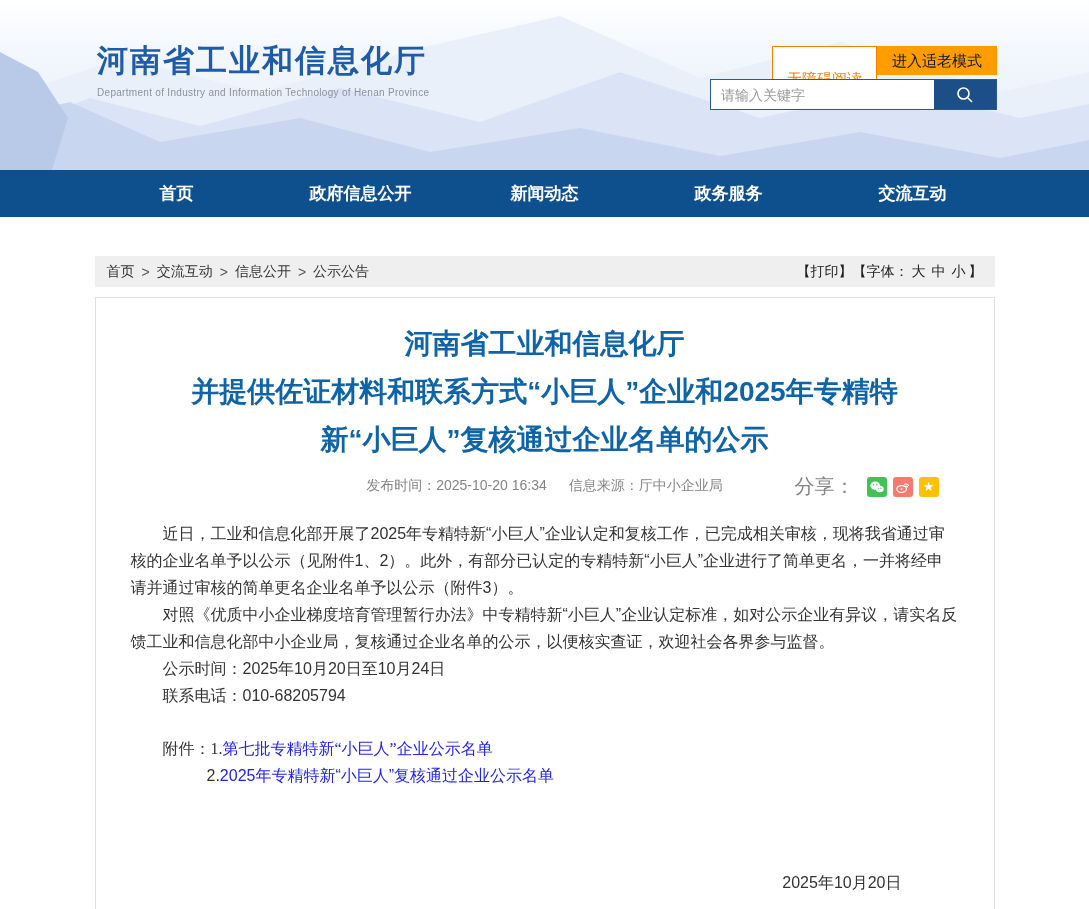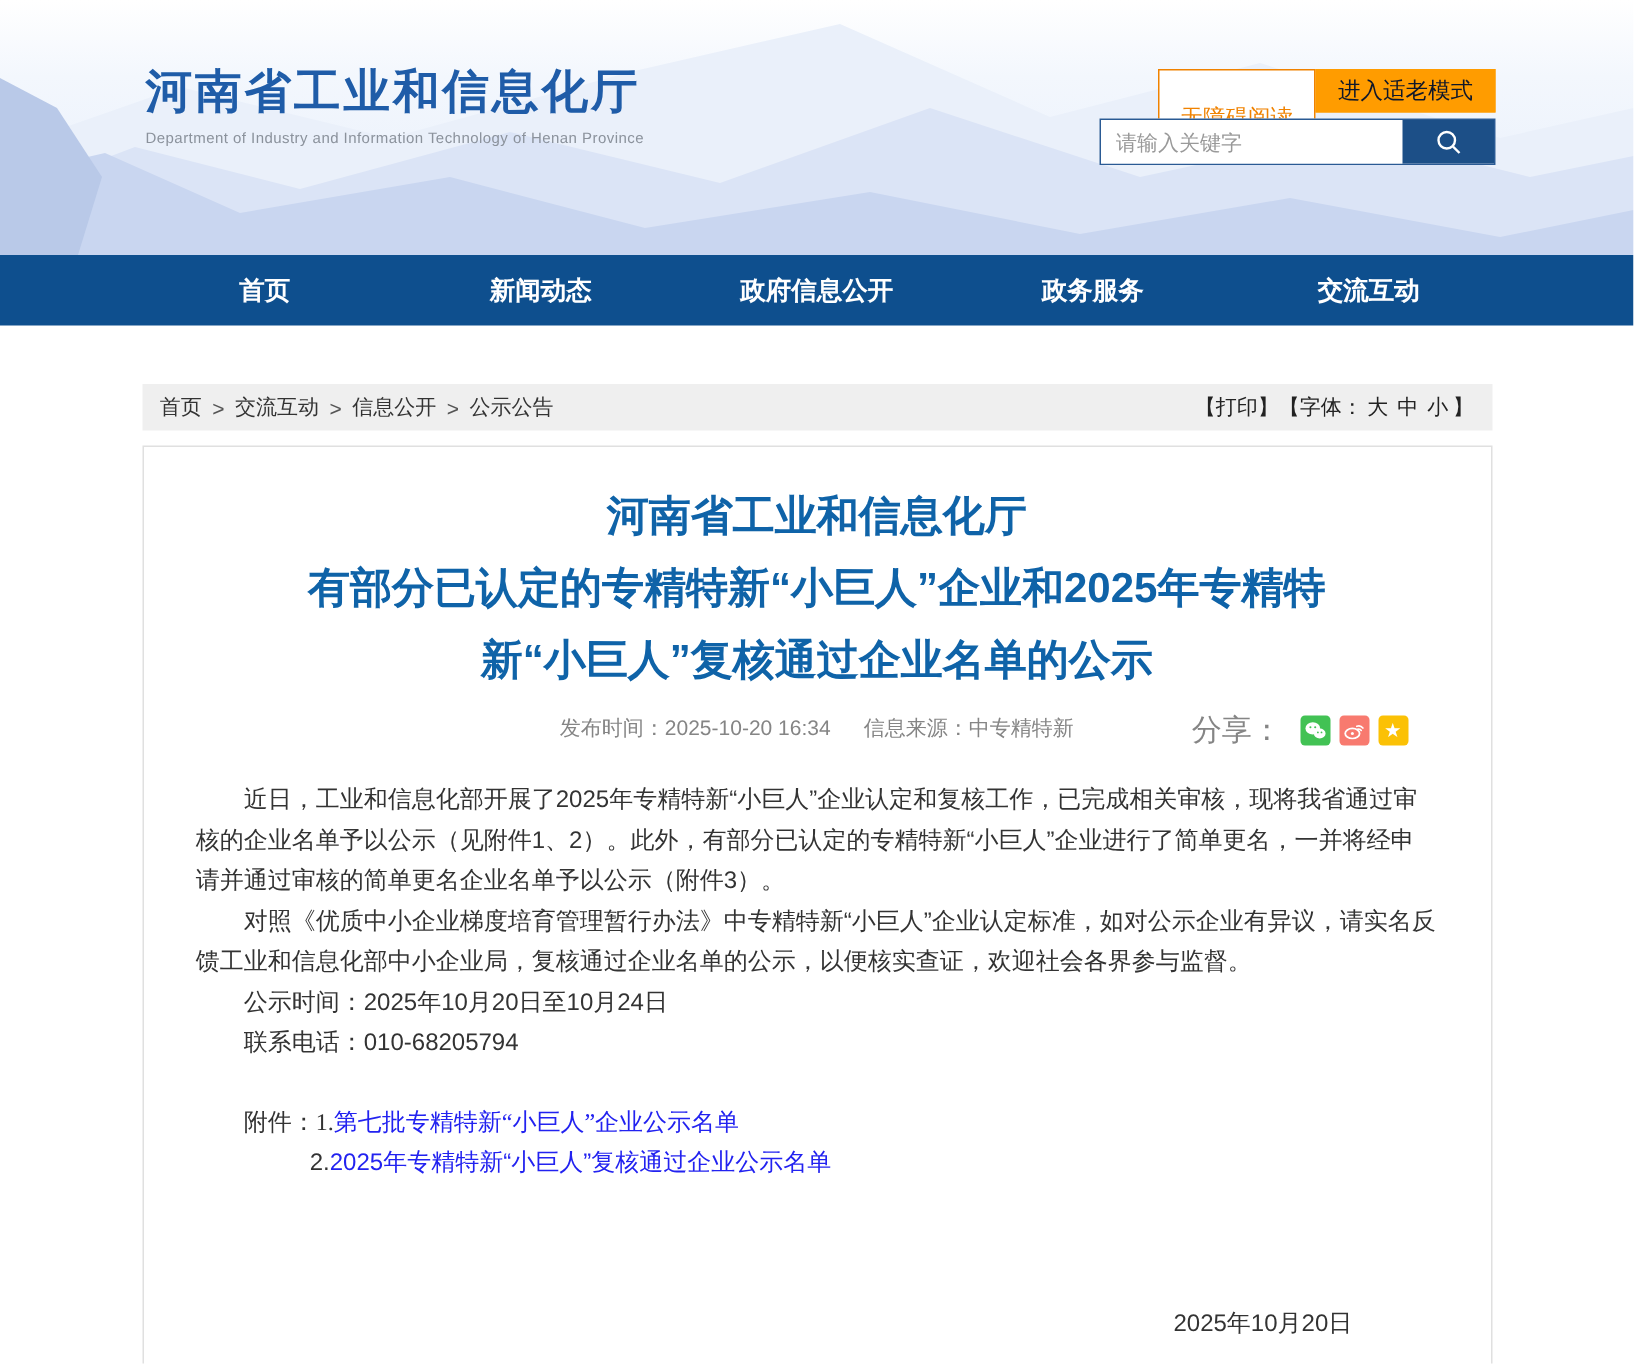--- a/index.html
+++ b/index.html
@@ -13,21 +13,21 @@
   .logo { position:absolute; left:97px; top:40px; cursor:pointer; }
   .logo .cn { font-size:31px; font-weight:bold; color:#1f5ca8; letter-spacing:2px; }
   .logo .en { margin-top:5px; font-size:10px; color:#8b929c; letter-spacing:0.3px; }
 
   .top-btns { position:absolute; right:92px; top:46px; display:flex; height:29px; }
   .btn-access { background:#ffffff; border:1px solid #f08200; color:#f08200;
     font-size:15px; line-height:27px; padding:18px 14px; cursor:pointer; }
   .btn-elder { background:#ff9c00; border:1px solid #ff9c00; color:#0f172a;
     font-size:15px; line-height:27px; padding:0 14px; cursor:pointer; }
 
-  .search { position:absolute; right:92px; top:79px; width:264px; height:31px;
+  .search { position:absolute; right:92px; top:79px; width:287px; height:31px;
     display:flex; border:1px solid #2a5a94; background:#ffffff; }
   .search input { flex:1; border:none; outline:none; padding:0 10px; font-size:14px; color:#333; }
   .search input::placeholder { color:#999; }
   .search .search-btn { width:62px; height:29px; background:#1c4f87; border:none;
     display:flex; align-items:center; justify-content:center; cursor:pointer; }
 
   
   .nav { width:1089px; height:47px; background:#0e4f8e; }
   .nav-inner { width:920px; margin:0 auto; height:47px; display:flex; }
   .nav-item { flex:1; text-align:center; line-height:47px; color:#ffffff;
@@ -95,22 +95,22 @@
         <circle cx="8.5" cy="8.5" r="5.5" fill="none" stroke="#ffffff" stroke-width="1.6"></circle>
         <line x1="12.7" y1="12.7" x2="17" y2="17" stroke="#ffffff" stroke-width="1.6"></line>
       </svg>
     </button>
   </div>
 </div>
 
 <div class="nav">
   <div class="nav-inner">
     <div class="nav-item">首页</div>
+    <div class="nav-item">政府信息公开</div>
     <div class="nav-item">新闻动态</div>
-    <div class="nav-item">政府信息公开</div>
     <div class="nav-item">政务服务</div>
     <div class="nav-item">交流互动</div>
   </div>
 </div>
 
 <div class="crumb-wrap">
   <div class="crumb-bar">
     <span class="crumb-link">首页</span>
     <span class="sep">&gt;</span>
     <span class="crumb-link">交流互动</span>
@@ -126,27 +126,27 @@
       <span class="size-btn">中</span>
       <span class="size-btn">小</span>
       <span>】</span>
     </div>
   </div>
 </div>
 
 <div class="article-box">
   <h1 class="art-title">
     <div>河南省工业和信息化厅</div>
-    <div>有部分已认定的专精特新“小巨人”企业和2025年专精特</div>
+    <div>并提供佐证材料和联系方式“小巨人”企业和2025年专精特</div>
     <div>新“小巨人”复核通过企业名单的公示</div>
   </h1>
 
   <div class="meta-row">
     <div class="meta-center">
-      <span>发布时间：</span><span>2025-10-20 16:34</span><span class="gap"></span><span>信息来源：</span><span>中专精特新</span>
+      <span>发布时间：</span><span>2025-10-20 16:34</span><span class="gap"></span><span>信息来源：</span><span>厅中小企业局</span>
     </div>
     <div class="share">
       <span class="share-label">分享：</span>
       <span class="sicon wechat">
         <svg width="14" height="12" viewBox="0 0 14 12">
           <ellipse cx="5.2" cy="4.6" rx="4.9" ry="4.1" fill="#ffffff"></ellipse>
           <circle cx="3.6" cy="3.8" r="0.7" fill="#42c254"></circle>
           <circle cx="6.8" cy="3.8" r="0.7" fill="#42c254"></circle>
           <ellipse cx="9.8" cy="8" rx="3.9" ry="3.3" fill="#ffffff"></ellipse>
           <circle cx="8.6" cy="7.3" r="0.6" fill="#42c254"></circle>

